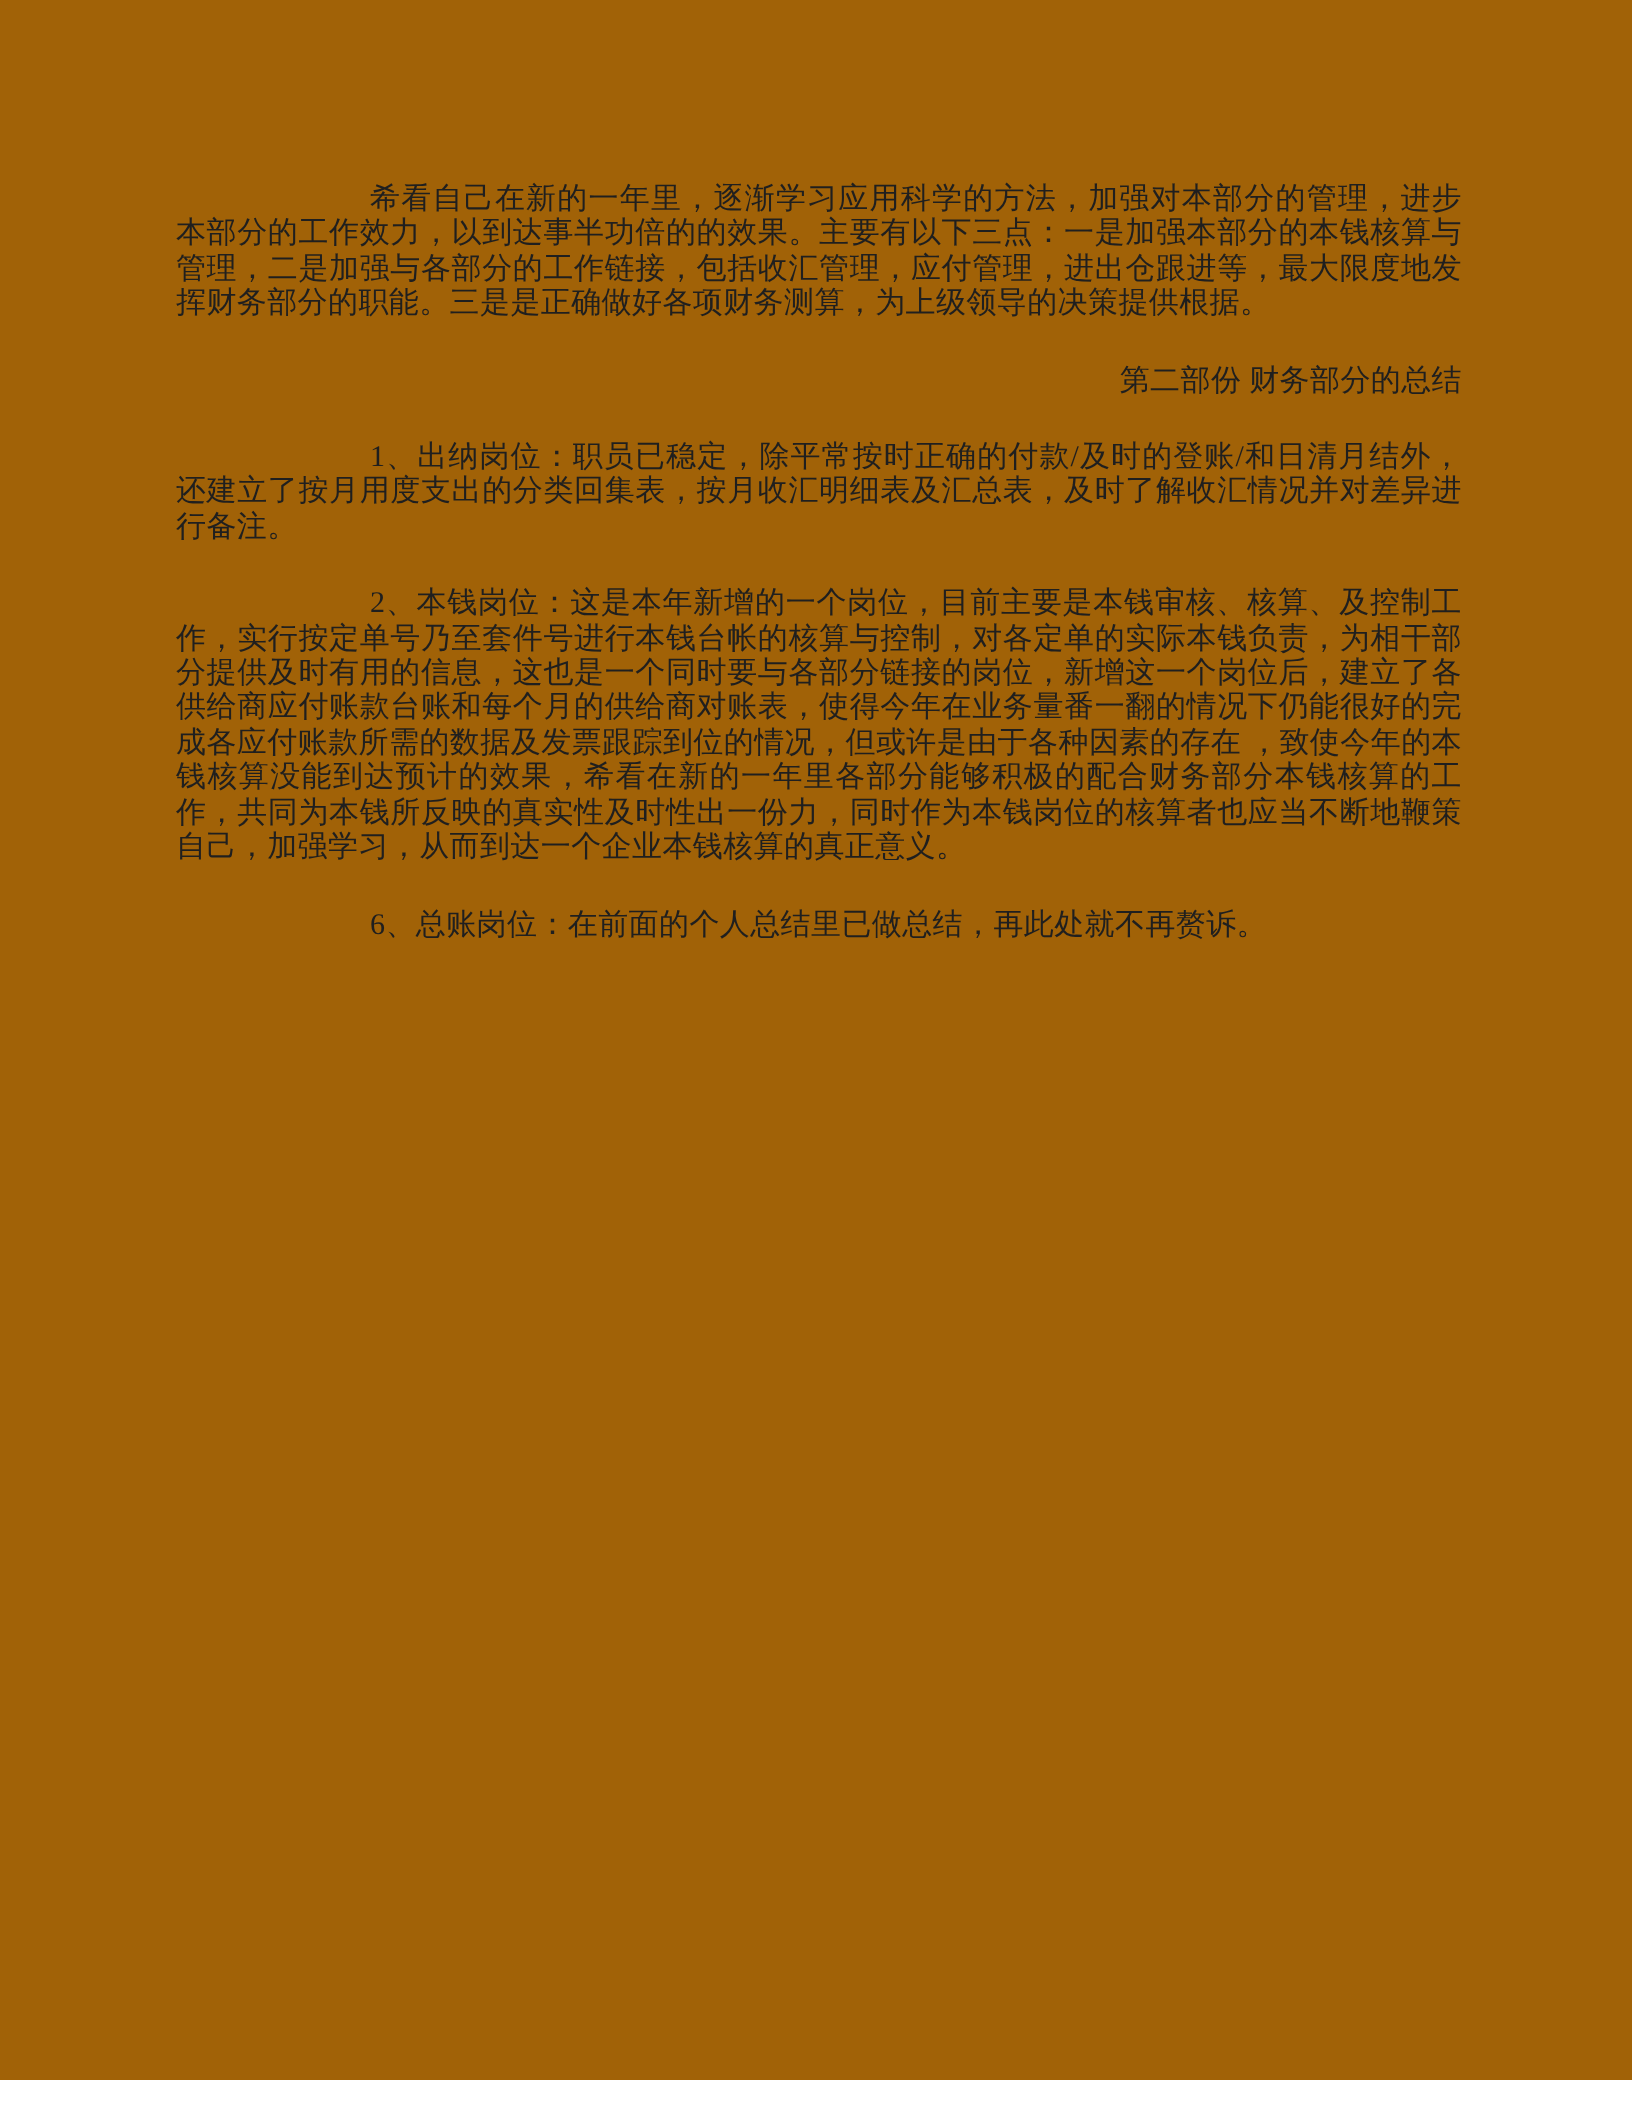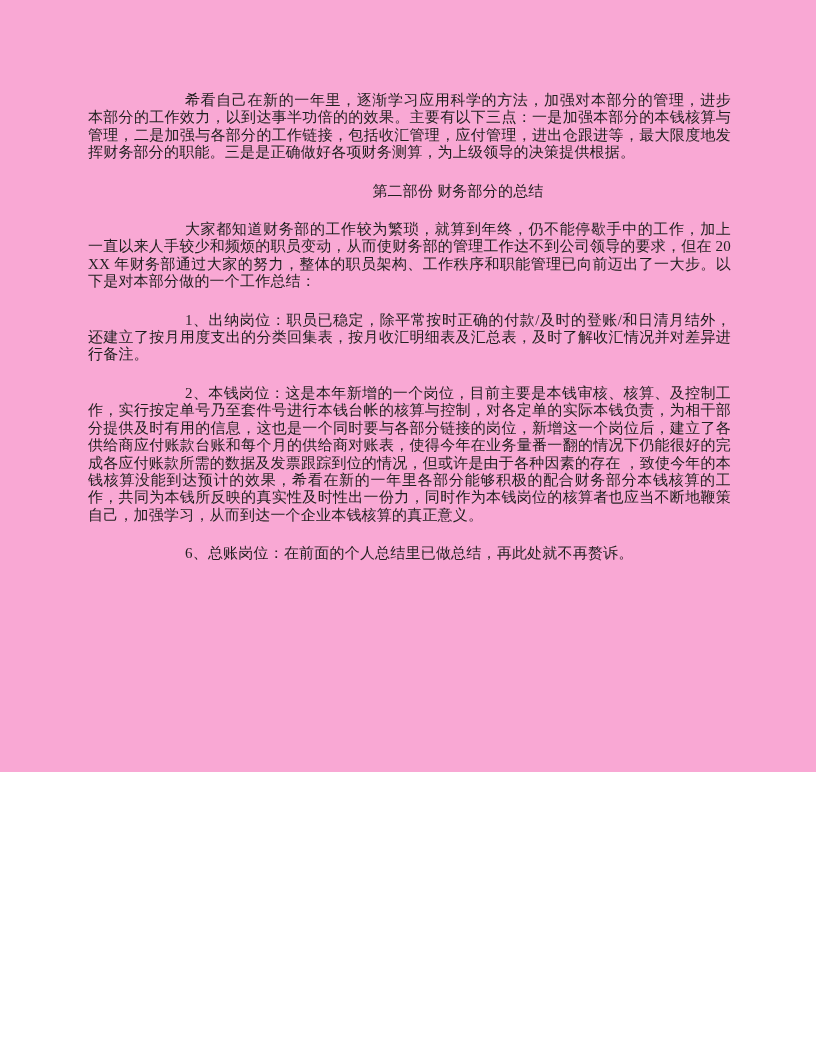--- a/index.html
+++ b/index.html
@@ -3,50 +3,49 @@
 <meta charset="utf-8">
 <style>
   html, body {
     margin: 0;
     padding: 0;
     background: #ffffff;
   }
   .page {
     position: relative;
     width: 816px;
-    height: 772px;
-    background: #f9a8d4;
+    height: 1040px;
+    background: #a16207;
     overflow: hidden;
   }
   .content {
     position: absolute;
     left: 88px;
     top: 92px;
     width: 643px;
   }
   p.doc-para {
     font-family: "Liberation Serif", "DejaVu Serif", serif;
     font-size: 15px;
     line-height: 17.4px;
     letter-spacing: 0.2px;
     color: #1f1f1f;
     text-align: justify;
     text-indent: 97px;
     margin: 0 0 21px 0;
     word-break: break-all;
   }
   p.doc-para.heading {
-    text-align: center;
+    text-align: right;
   }
 </style>
 </head>
 <body>
 
 <div class="page">
   <div class="content">
     <p class="doc-para">希看自己在新的一年里，逐渐学习应用科学的方法，加强对本部分的管理，进步本部分的工作效力，以到达事半功倍的的效果。主要有以下三点：一是加强本部分的本钱核算与管理，二是加强与各部分的工作链接，包括收汇管理，应付管理，进出仓跟进等，最大限度地发挥财务部分的职能。三是是正确做好各项财务测算，为上级领导的决策提供根据。</p>
     <p class="doc-para heading">第二部份 财务部分的总结</p>
-    <p class="doc-para">大家都知道财务部的工作较为繁琐，就算到年终，仍不能停歇手中的工作，加上一直以来人手较少和频烦的职员变动，从而使财务部的管理工作达不到公司领导的要求，但在 20XX 年财务部通过大家的努力，整体的职员架构、工作秩序和职能管理已向前迈出了一大步。以下是对本部分做的一个工作总结：</p>
     <p class="doc-para">1、出纳岗位：职员已稳定，除平常按时正确的付款/及时的登账/和日清月结外，还建立了按月用度支出的分类回集表，按月收汇明细表及汇总表，及时了解收汇情况并对差异进行备注。</p>
     <p class="doc-para">2、本钱岗位：这是本年新增的一个岗位，目前主要是本钱审核、核算、及控制工作，实行按定单号乃至套件号进行本钱台帐的核算与控制，对各定单的实际本钱负责，为相干部分提供及时有用的信息，这也是一个同时要与各部分链接的岗位，新增这一个岗位后，建立了各供给商应付账款台账和每个月的供给商对账表，使得今年在业务量番一翻的情况下仍能很好的完成各应付账款所需的数据及发票跟踪到位的情况，但或许是由于各种因素的存在 ，致使今年的本钱核算没能到达预计的效果，希看在新的一年里各部分能够积极的配合财务部分本钱核算的工作，共同为本钱所反映的真实性及时性出一份力，同时作为本钱岗位的核算者也应当不断地鞭策自己，加强学习，从而到达一个企业本钱核算的真正意义。</p>
     <p class="doc-para">6、总账岗位：在前面的个人总结里已做总结，再此处就不再赘诉。</p>
   </div>
 </div>
 
 </body></html>

